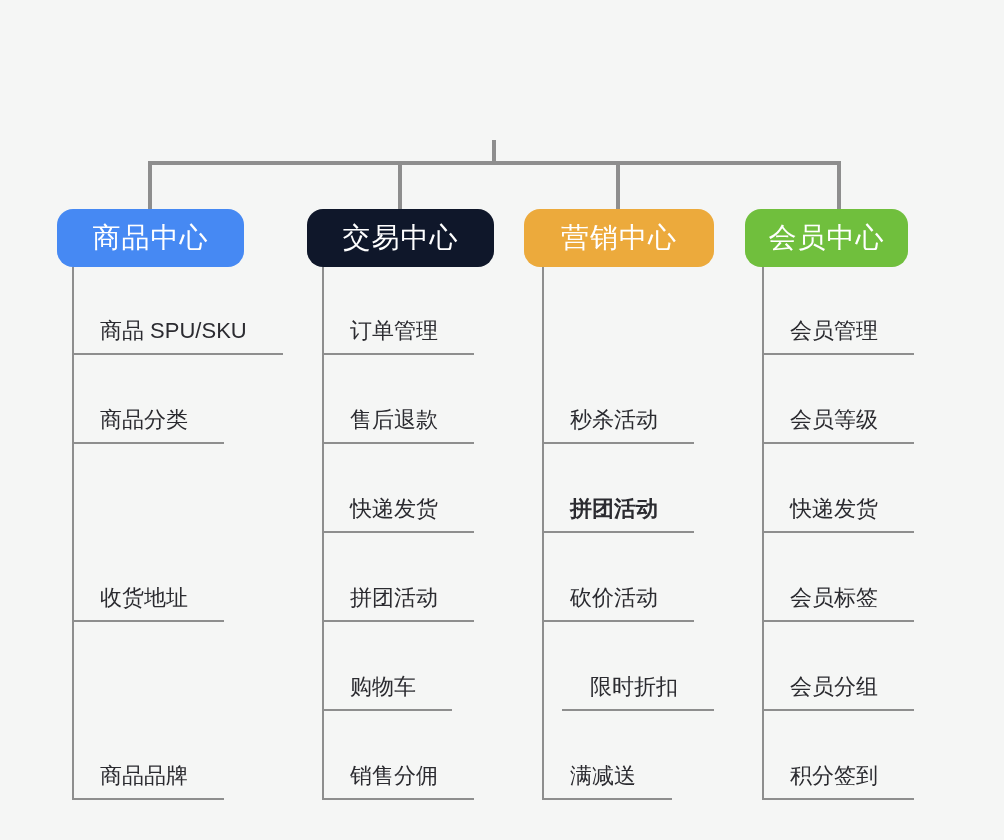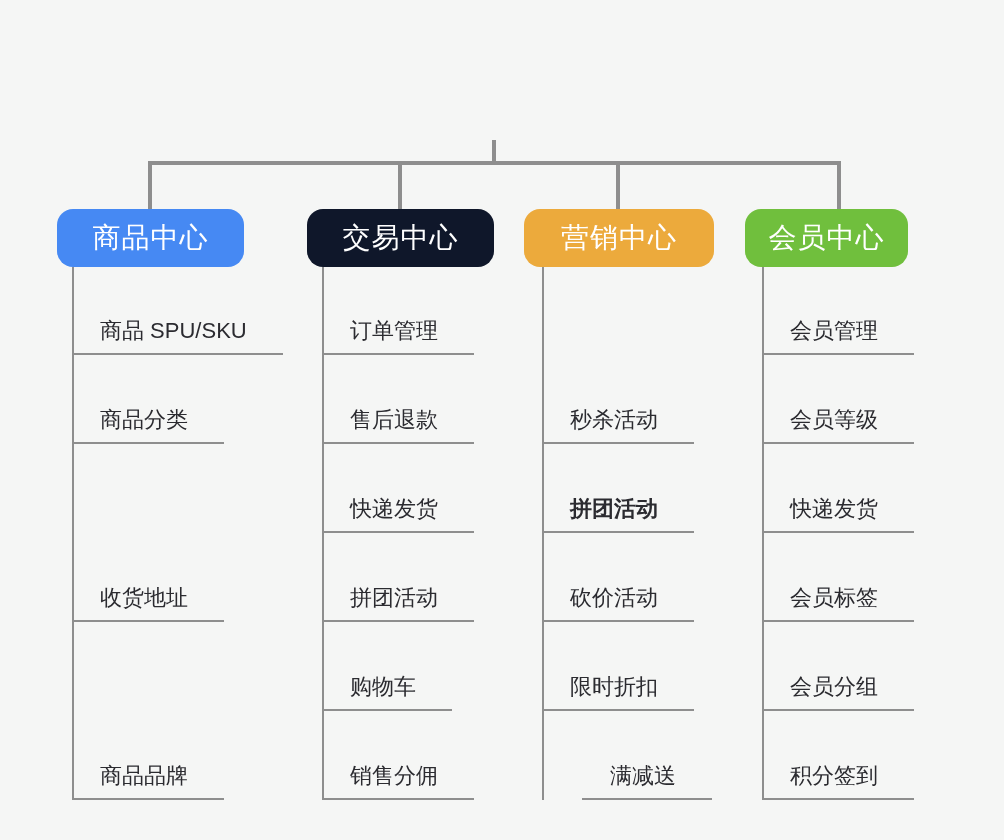--- a/index.html
+++ b/index.html
@@ -69,22 +69,22 @@
   <div class="leaf c1 r0" style="border-bottom-color: rgb(142, 142, 142);">订单管理</div>
   <div class="leaf c1 r1" style="border-bottom-color: rgb(142, 142, 142);">售后退款</div>
   <div class="leaf c1 r2" style="border-bottom-color: rgb(142, 142, 142);">快递发货</div>
   <div class="leaf c1 r3" style="border-bottom-color: rgb(142, 142, 142);">拼团活动</div>
   <div class="leaf c1 r4" style="border-bottom-color: rgb(142, 142, 142);">购物车</div>
   <div class="leaf c1 r5" style="border-bottom-color: rgb(142, 142, 142);">销售分佣</div>
 
   <div class="leaf c2 r1" style="border-bottom-color: rgb(142, 142, 142);">秒杀活动</div>
   <div class="leaf c2 r2" style="border-bottom-color: rgb(142, 142, 142); font-weight: bold;">拼团活动</div>
   <div class="leaf c2 r3" style="border-bottom-color: rgb(142, 142, 142);">砍价活动</div>
-  <div class="leaf c2 r4" style="border-bottom-color: rgb(142, 142, 142);">限时折扣</div>
-  <div class="leaf c2 r5" style="border-bottom-color: rgb(142, 142, 142); margin-left: 40px;">满减送</div>
+  <div class="leaf c2 r4" style="border-bottom-color: rgb(142, 142, 142); margin-left: 20px;">限时折扣</div>
+  <div class="leaf c2 r5" style="border-bottom-color: rgb(142, 142, 142);">满减送</div>
 
   <div class="leaf c3 r0" style="border-bottom-color: rgb(142, 142, 142);">会员管理</div>
   <div class="leaf c3 r1" style="border-bottom-color: rgb(142, 142, 142);">会员等级</div>
   <div class="leaf c3 r2" style="border-bottom-color: rgb(142, 142, 142);">快递发货</div>
   <div class="leaf c3 r3" style="border-bottom-color: rgb(142, 142, 142);">会员标签</div>
   <div class="leaf c3 r4" style="border-bottom-color: rgb(142, 142, 142);">会员分组</div>
   <div class="leaf c3 r5" style="border-bottom-color: rgb(142, 142, 142);">积分签到</div>
 
 </div>
 

